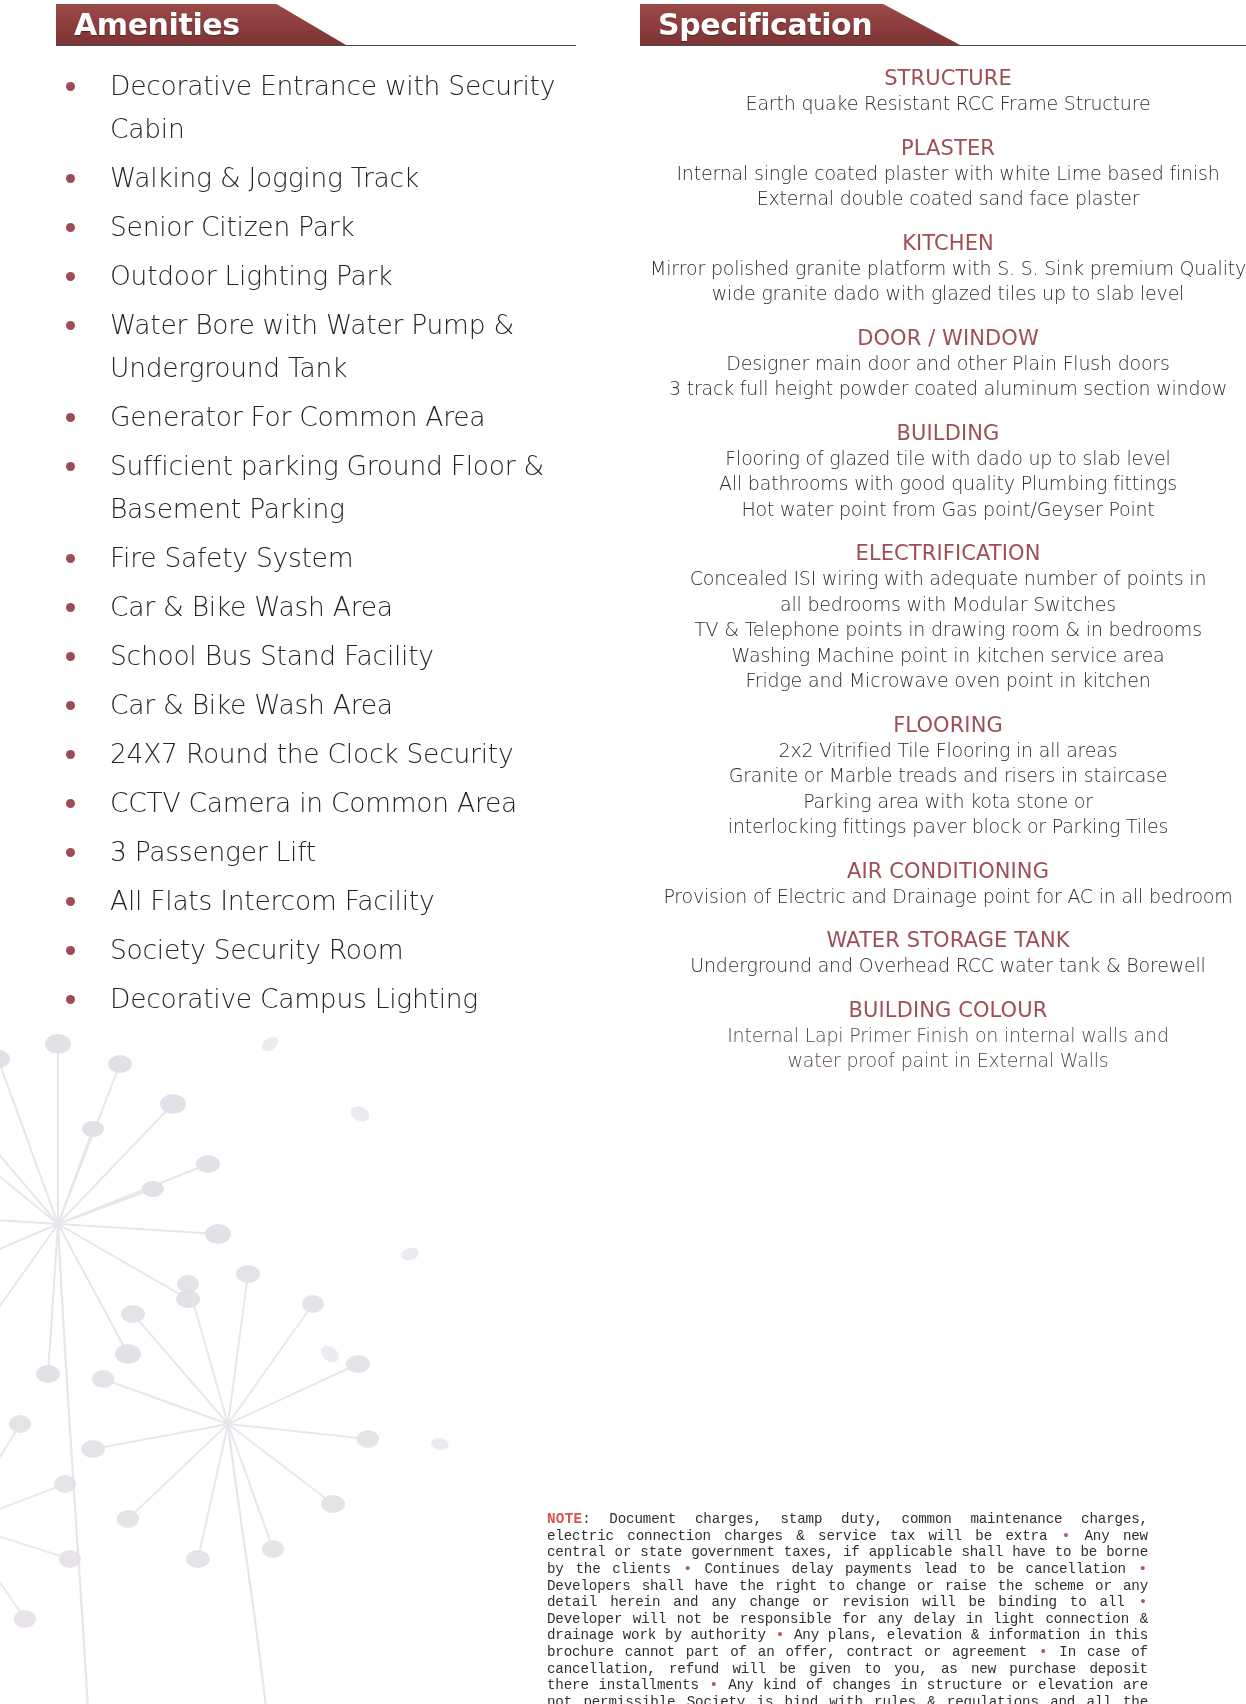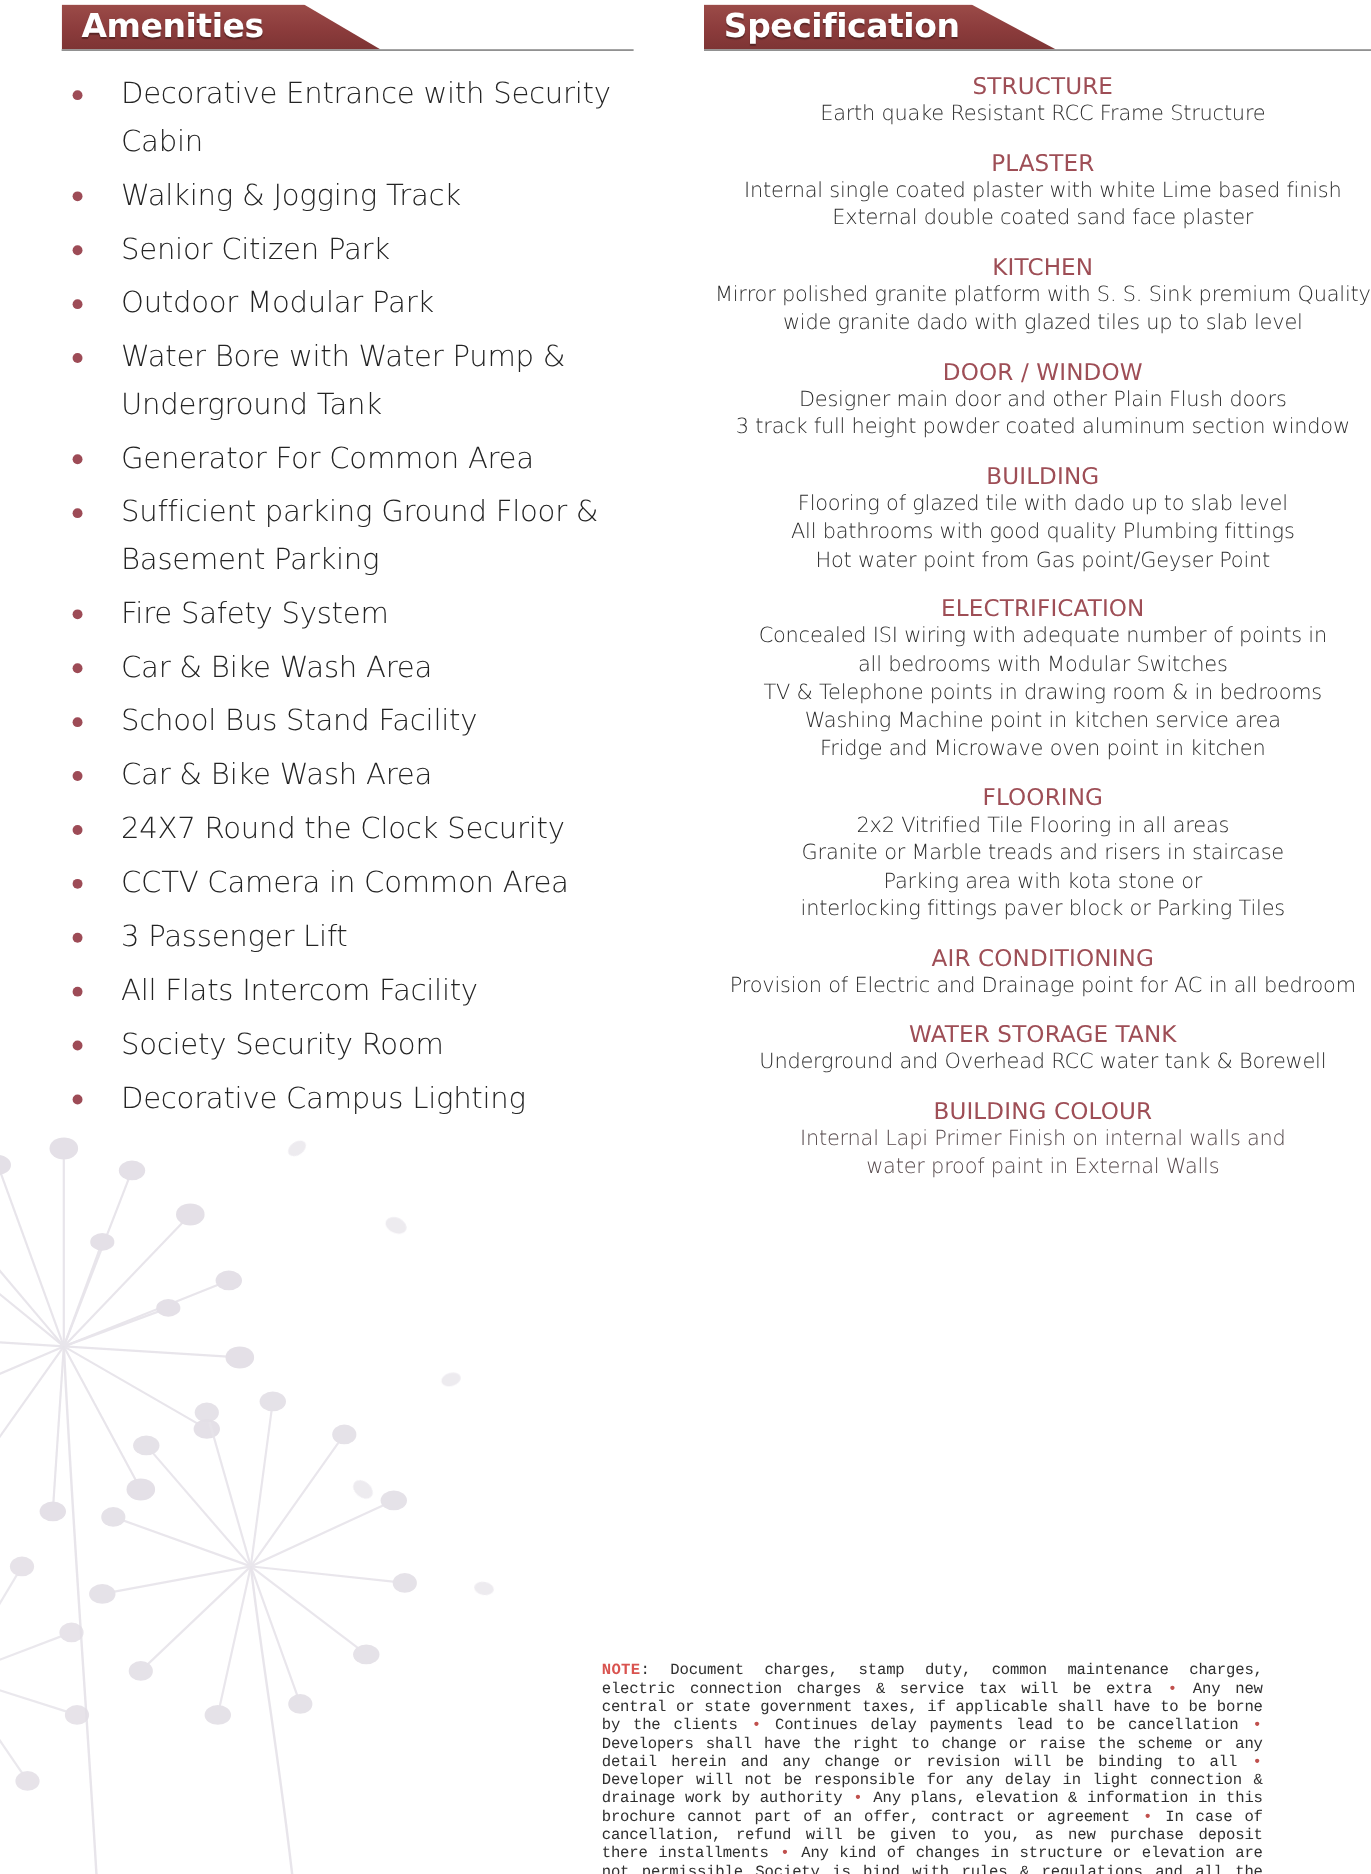--- a/index.html
+++ b/index.html
@@ -287,21 +287,21 @@
       <li class="amenity-item">
         <span class="amenity-bullet"></span>
         <span>Walking &amp; Jogging Track</span>
       </li>
       <li class="amenity-item">
         <span class="amenity-bullet"></span>
         <span>Senior Citizen Park</span>
       </li>
       <li class="amenity-item">
         <span class="amenity-bullet"></span>
-        <span>Outdoor Modular Park</span>
+        <span>Outdoor Lighting Park</span>
       </li>
       <li class="amenity-item">
         <span class="amenity-bullet"></span>
         <span>Water Bore with Water Pump &amp;</span>
         <span class="amenity-line2">Underground Tank</span>
       </li>
       <li class="amenity-item">
         <span class="amenity-bullet"></span>
         <span>Generator For Common Area</span>
       </li>

